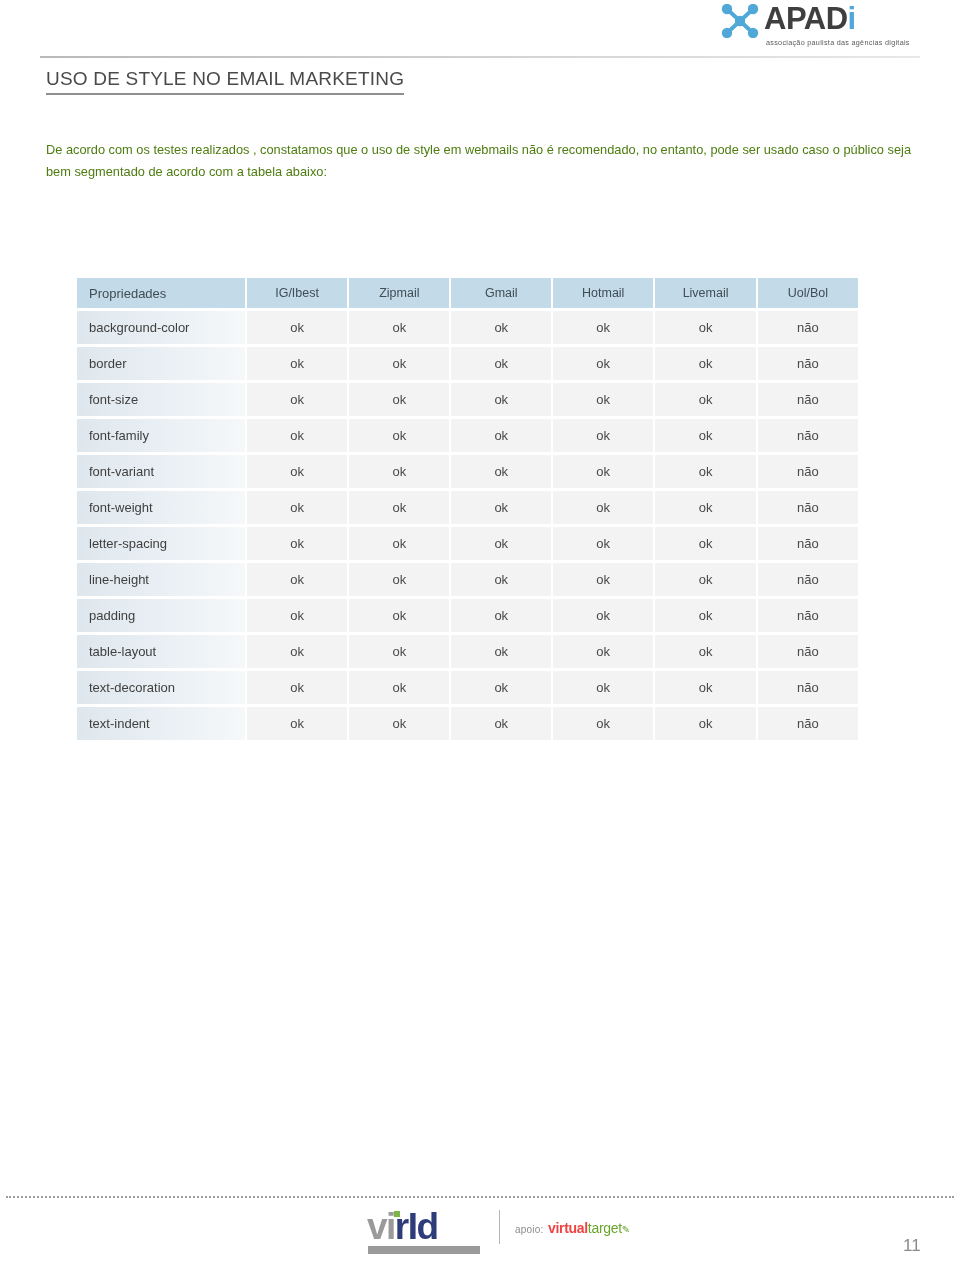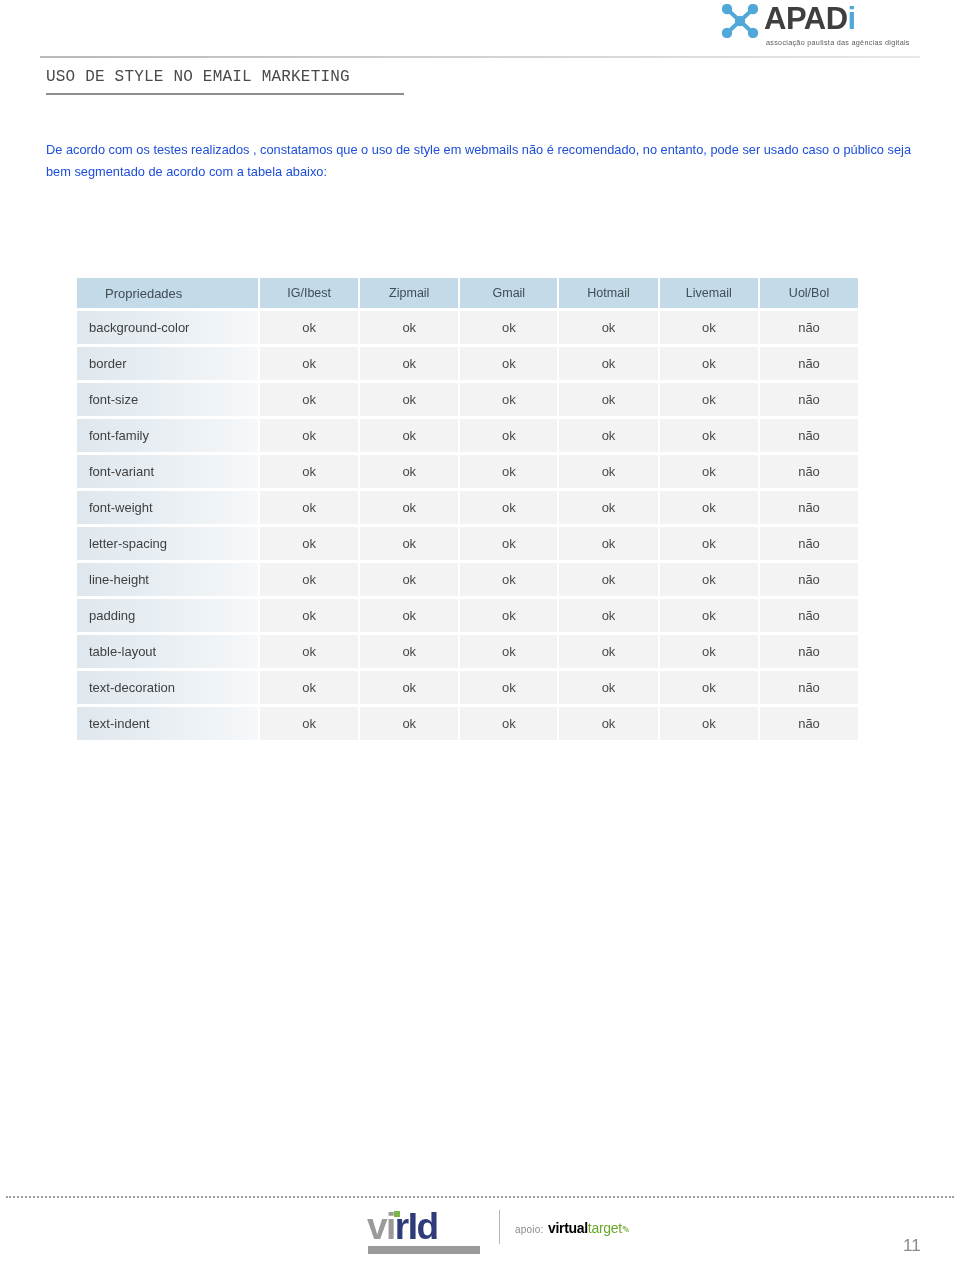--- a/index.html
+++ b/index.html
@@ -76,45 +76,44 @@
     width: 880px;
     height: 2px;
     background: linear-gradient(to right, #b9b9b9, #d6d6d6 60%, #e8e8e8);
   }
 
   
   #section-title {
     position: absolute;
     left: 46px;
     top: 68px;
-    font-size: 16px;
+    font-size: 19px;
     font-weight: 400;
     color: #4a4a4a;
     letter-spacing: 0.2px;
     white-space: nowrap;
-    font-family: Liberation Mono, monospace;
   }
   #section-title-rule {
     position: absolute;
     left: 46px;
     top: 93px;
     width: 358px;
     height: 2px;
     background: #8e8e8e;
   }
 
   
   #intro-paragraph {
     position: absolute;
     left: 46px;
     top: 126px;
     width: 866px;
     font-size: 12.8px;
     line-height: 22px;
-    color: #1d4ed8;
+    color: #4d7c0f;
     text-align: left;
   }
 
   
   #compat-table {
     position: absolute;
     left: 75px;
     top: 275px;
     width: 785px;
     border-collapse: separate;
@@ -132,21 +131,21 @@
   #compat-table thead th {
     background: #c3dbe9;
     color: #404d54;
     font-size: 12.5px;
     text-align: center;
     height: 30px;
     vertical-align: middle;
   }
   #compat-table thead th.col-prop {
     text-align: left;
-    padding-left: 28px;
+    padding-left: 12px;
     font-size: 13px;
   }
   
   #compat-table tbody td {
     background: #f3f3f3;
     text-align: center;
     vertical-align: middle;
     color: #4a4a4a;
   }
   #compat-table tbody td.prop-name {
@@ -229,21 +228,21 @@
     line-height: 18px;
   }
   #vt-apoio {
     font-size: 10px;
     color: #8c8c8c;
     letter-spacing: 0.2px;
   }
   #vt-virtual {
     font-size: 14px;
     font-weight: bold;
-    color: #000000;
+    color: #ef4444;
     letter-spacing: -0.3px;
   }
   #vt-target {
     font-size: 14px;
     font-weight: normal;
     color: #6aa62c;
     letter-spacing: -0.3px;
   }
   #vt-swoosh {
     font-size: 10px;

